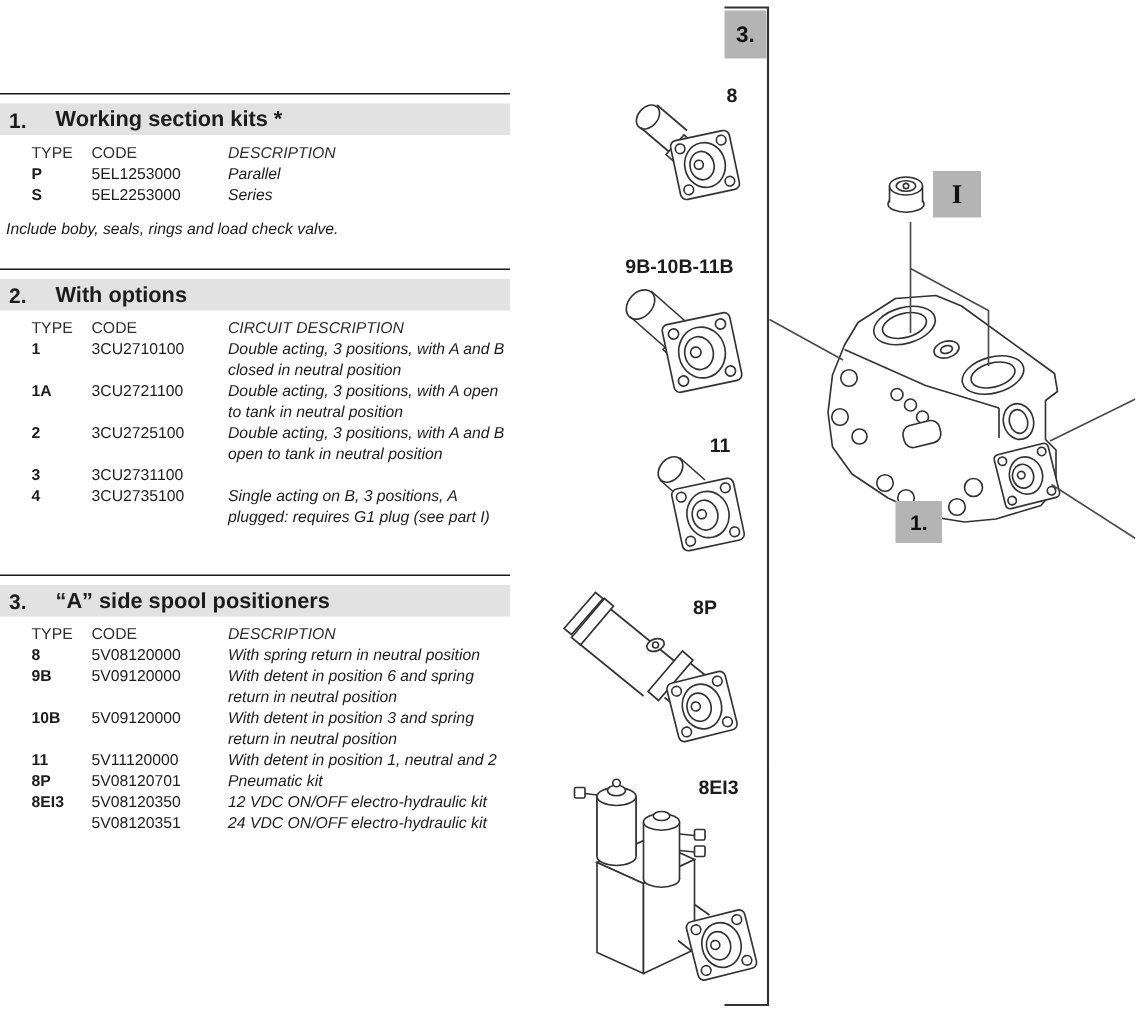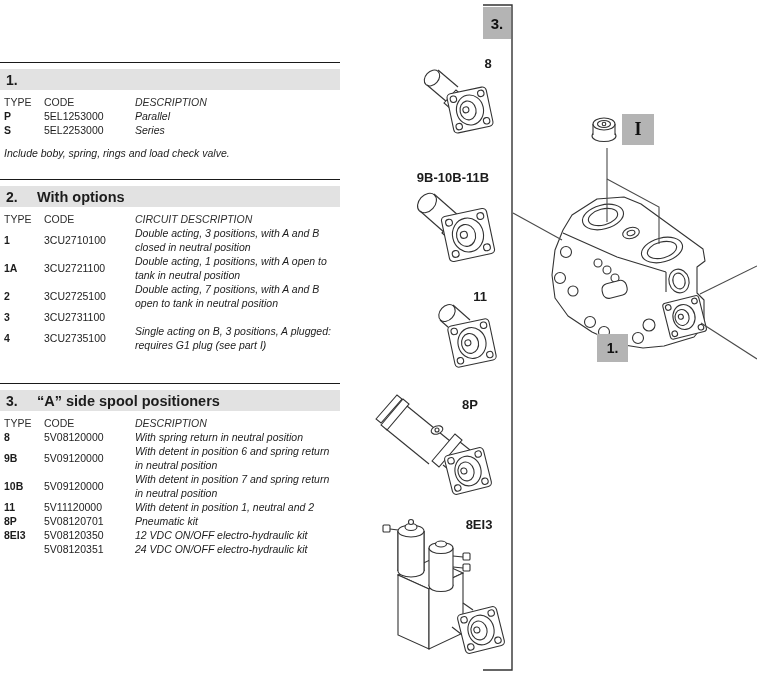--- a/index.html
+++ b/index.html
@@ -4,21 +4,21 @@
 <style>
   html,body{margin:0;padding:0;background:#fff;}
   #page{position:relative;width:757px;height:677px;background:#fff;overflow:hidden;
         font-family:"Liberation Sans", sans-serif;color:#1c1c1c;}
   svg{position:absolute;left:0;top:0;}
   .sec{position:absolute;left:0;width:340px;}
   .rule{border-top:1.6px solid #1a1a1a;height:0;margin-bottom:6px;}
   .hdrbar{background:#e2e2e2;height:21px;display:flex;align-items:center;margin-bottom:5px;}
   .hdr-num{font-weight:bold;font-size:14px;margin-left:6px;width:31px;}
   .hdr-title{font-weight:bold;font-size:14.5px;}
-  .thead,.trow{display:flex;align-items:center;font-size:10.5px;line-height:14px;padding-left:4px;}
+  .thead,.trow{display:flex;align-items:flex-start;font-size:10.5px;line-height:14px;padding-left:21px;}
   .thead{color:#2e2e2e;}
   .c-type{width:40px;flex:none;}
   .trow .c-type{font-weight:bold;}
   .c-code{width:91px;flex:none;}
   .c-desc{flex:1;padding-right:2px;font-style:italic;}
   .note{font-size:10.5px;font-style:italic;margin-top:10px;padding-left:4px;}
   .plabel{position:absolute;font-weight:bold;font-size:13px;text-align:center;}
   .callout{position:absolute;background:#b4b4b4;display:flex;align-items:center;justify-content:center;
            font-weight:bold;font-size:14px;color:#111;}
   .callout.serif{font-family:"Liberation Serif", serif;font-size:18px;}
@@ -204,37 +204,38 @@
         <path d="M700,294 L757,266"></path>
         <path d="M701,323 L757,359"></path>
       </g>
     </g>
   </svg>
 
   <div class="sec" style="top:62px;">
     <div class="rule"></div>
     <div class="hdrbar">
       <span class="hdr-num">1.</span>
+      <span class="hdr-title">Working section kits *</span>
     </div>
     <div class="thead">
       <div class="c-type">TYPE</div>
       <div class="c-code">CODE</div>
       <div class="c-desc">DESCRIPTION</div>
     </div>
     <div class="trow">
       <div class="c-type">P</div>
       <div class="c-code">5EL1253000</div>
       <div class="c-desc">Parallel</div>
     </div>
     <div class="trow">
       <div class="c-type">S</div>
       <div class="c-code">5EL2253000</div>
       <div class="c-desc">Series</div>
     </div>
-    <div class="note">Include boby, spring, rings and load check valve.</div>
+    <div class="note">Include boby, seals, rings and load check valve.</div>
   </div>
 
   <div class="sec" style="top:179px;">
     <div class="rule"></div>
     <div class="hdrbar">
       <span class="hdr-num">2.</span>
       <span class="hdr-title">With options</span>
     </div>
     <div class="thead">
       <div class="c-type">TYPE</div>
@@ -242,26 +243,26 @@
       <div class="c-desc">CIRCUIT DESCRIPTION</div>
     </div>
     <div class="trow">
       <div class="c-type">1</div>
       <div class="c-code">3CU2710100</div>
       <div class="c-desc">Double acting, 3 positions, with A and B closed in neutral position</div>
     </div>
     <div class="trow">
       <div class="c-type">1A</div>
       <div class="c-code">3CU2721100</div>
-      <div class="c-desc">Double acting, 1 positions, with A open to tank in neutral position</div>
+      <div class="c-desc">Double acting, 3 positions, with A open to tank in neutral position</div>
     </div>
     <div class="trow">
       <div class="c-type">2</div>
       <div class="c-code">3CU2725100</div>
-      <div class="c-desc">Double acting, 7 positions, with A and B open to tank in neutral position</div>
+      <div class="c-desc">Double acting, 3 positions, with A and B open to tank in neutral position</div>
     </div>
     <div class="trow">
       <div class="c-type">3</div>
       <div class="c-code">3CU2731100</div>
     </div>
     <div class="trow">
       <div class="c-type">4</div>
       <div class="c-code">3CU2735100</div>
       <div class="c-desc">Single acting on B, 3 positions, A plugged: requires G1 plug (see part I)</div>
     </div>
@@ -284,21 +285,21 @@
       <div class="c-desc">With spring return in neutral position</div>
     </div>
     <div class="trow">
       <div class="c-type">9B</div>
       <div class="c-code">5V09120000</div>
       <div class="c-desc">With detent in position 6 and spring return in neutral position</div>
     </div>
     <div class="trow">
       <div class="c-type">10B</div>
       <div class="c-code">5V09120000</div>
-      <div class="c-desc">With detent in position 7 and spring return in neutral position</div>
+      <div class="c-desc">With detent in position 3 and spring return in neutral position</div>
     </div>
     <div class="trow">
       <div class="c-type">11</div>
       <div class="c-code">5V11120000</div>
       <div class="c-desc">With detent in position 1, neutral and 2</div>
     </div>
     <div class="trow">
       <div class="c-type">8P</div>
       <div class="c-code">5V08120701</div>
       <div class="c-desc">Pneumatic kit</div>

